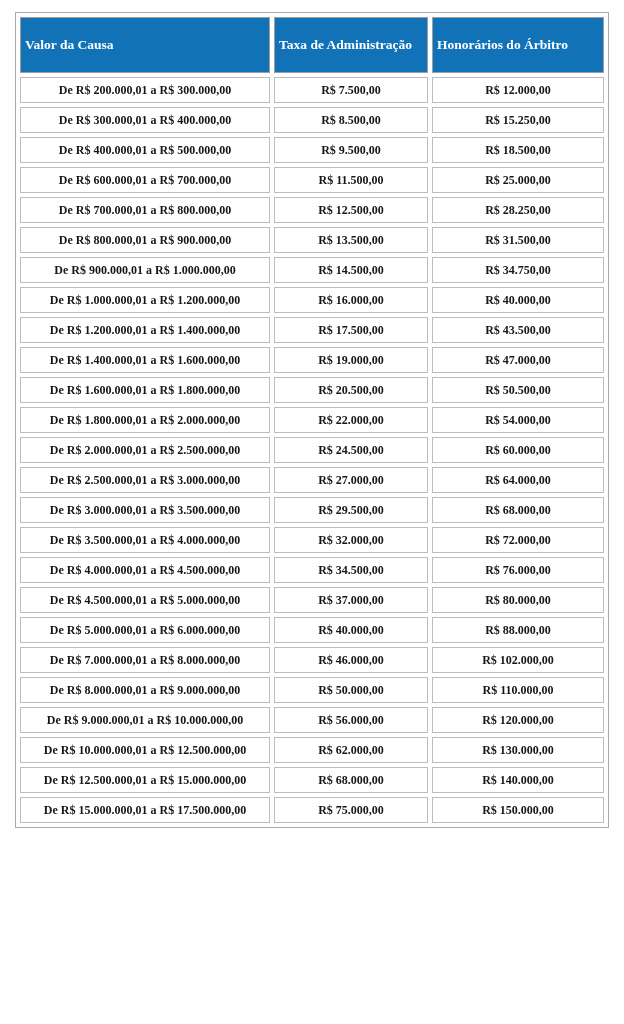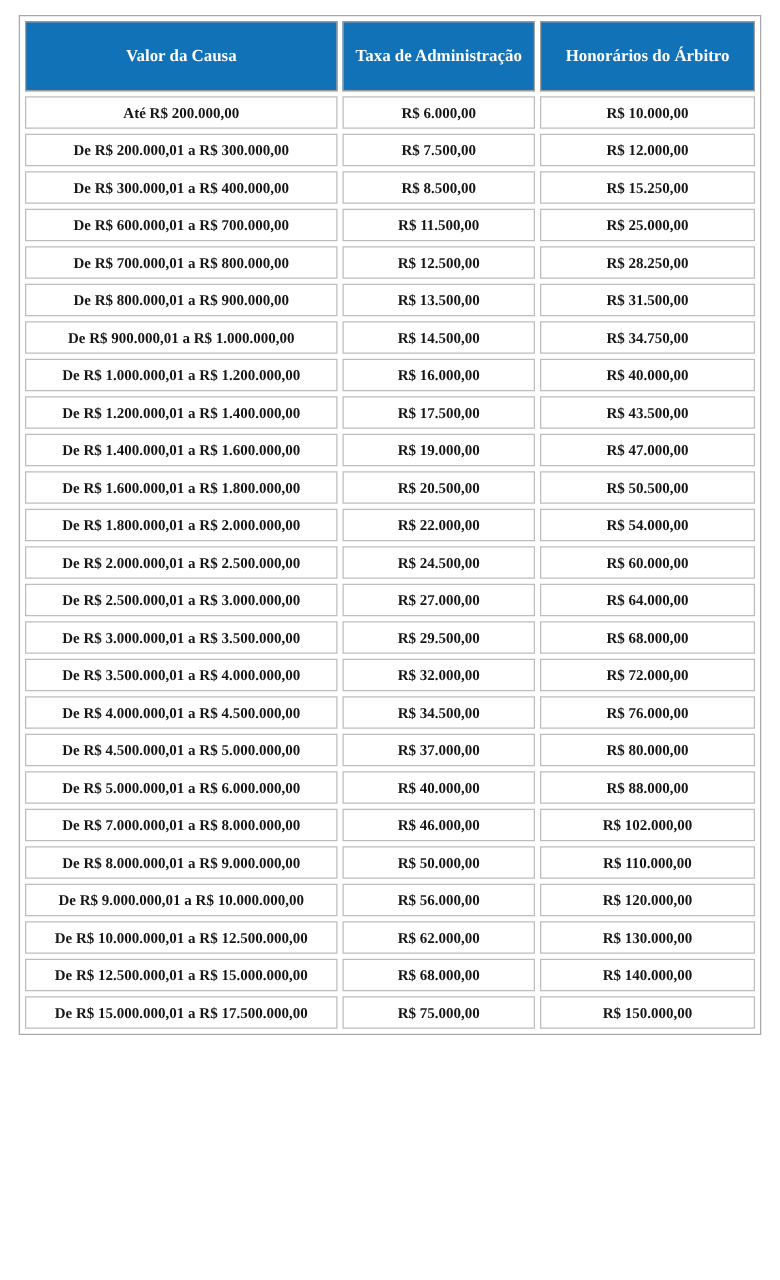--- a/index.html
+++ b/index.html
@@ -27,21 +27,21 @@
   }
   col.c1 { width: 250px; }
   col.c2 { width: 154px; }
   col.c3 { width: 172px; }
   table.fee-table th {
     background: #1272b8;
     color: #ffffff;
     font-weight: bold;
     font-size: 13.5px;
     height: 56px;
-    text-align: center;
+    text-align: left;
     vertical-align: middle;
     border: 1px solid #9f9f9f;
     padding: 6px 4px;
   }
   table.fee-table td {
     background: #ffffff;
     color: #161616;
     font-weight: bold;
     font-size: 12px;
     height: 26px;
@@ -64,33 +64,33 @@
     </colgroup>
     <thead>
       <tr>
         <th>Valor da Causa</th>
         <th>Taxa de Administração</th>
         <th>Honorários do Árbitro</th>
       </tr>
     </thead>
     <tbody>
         <tr>
-          <td>Até R$ 200.000,00</td>
-          <td>R$ 6.000,00</td>
-          <td>R$ 10.000,00</td>
-        </tr>
-        <tr>
           <td>De R$ 200.000,01 a R$ 300.000,00</td>
           <td>R$ 7.500,00</td>
           <td>R$ 12.000,00</td>
         </tr>
         <tr>
           <td>De R$ 300.000,01 a R$ 400.000,00</td>
           <td>R$ 8.500,00</td>
           <td>R$ 15.250,00</td>
+        </tr>
+        <tr>
+          <td>De R$ 400.000,01 a R$ 500.000,00</td>
+          <td>R$ 9.500,00</td>
+          <td>R$ 18.500,00</td>
         </tr>
         <tr>
           <td>De R$ 600.000,01 a R$ 700.000,00</td>
           <td>R$ 11.500,00</td>
           <td>R$ 25.000,00</td>
         </tr>
         <tr>
           <td>De R$ 700.000,01 a R$ 800.000,00</td>
           <td>R$ 12.500,00</td>
           <td>R$ 28.250,00</td>

